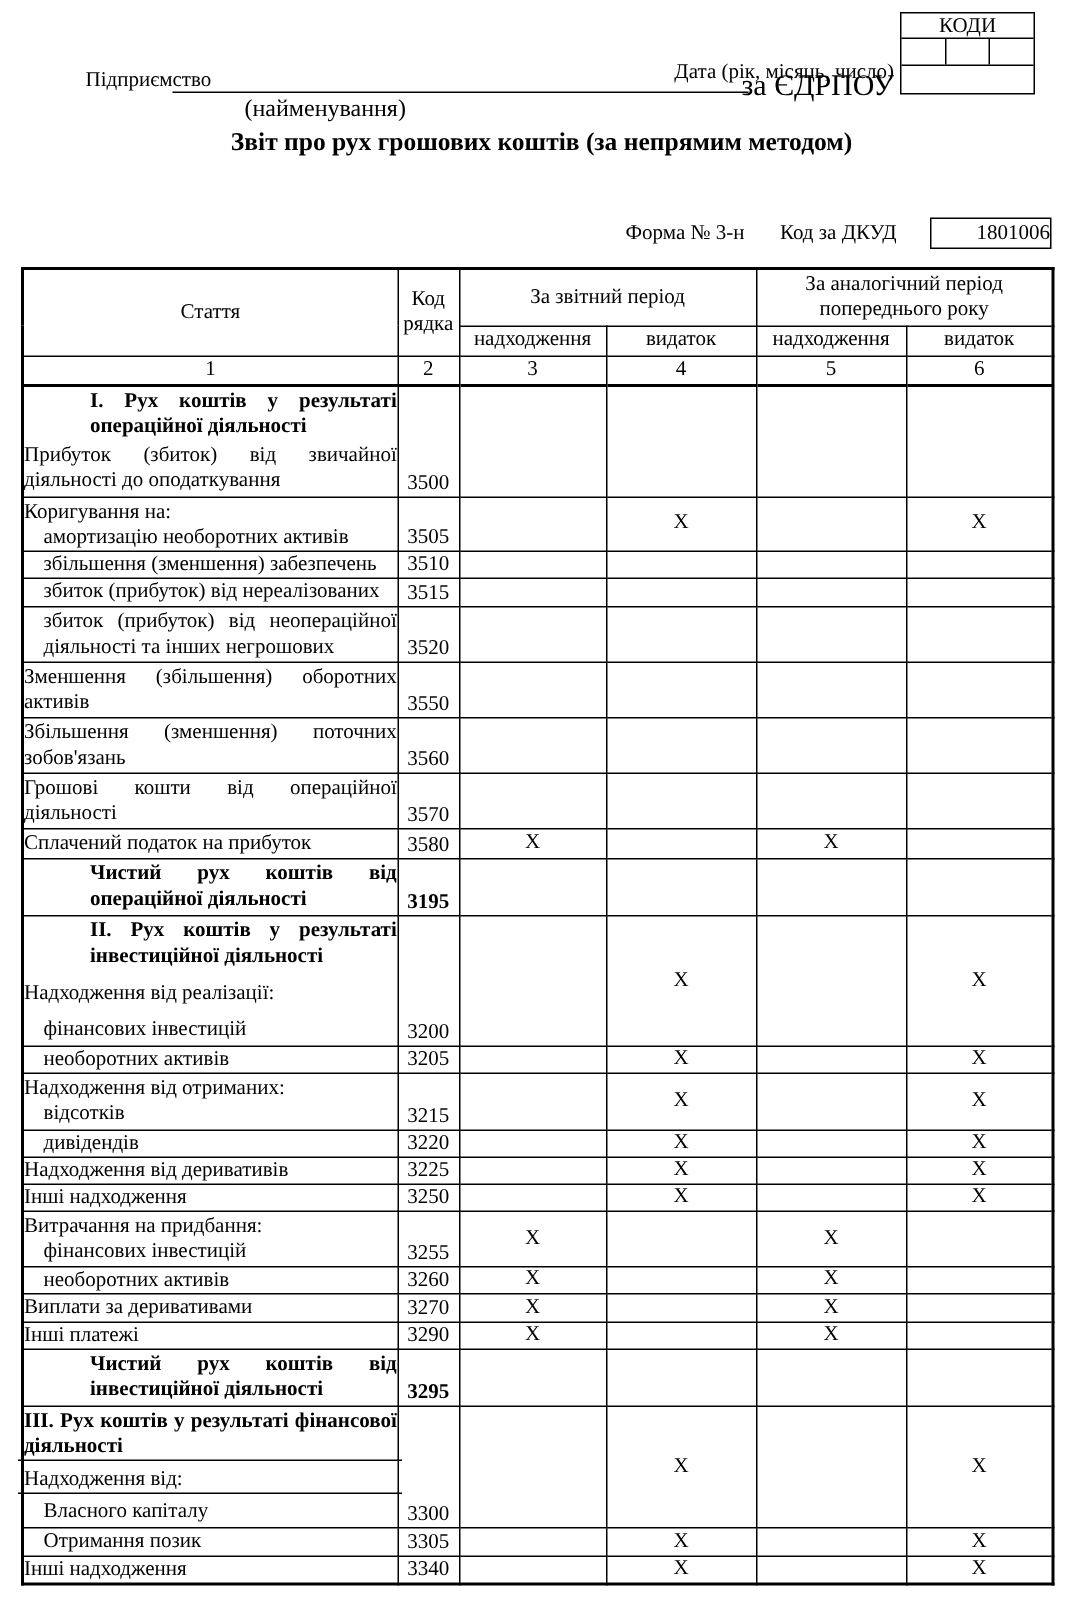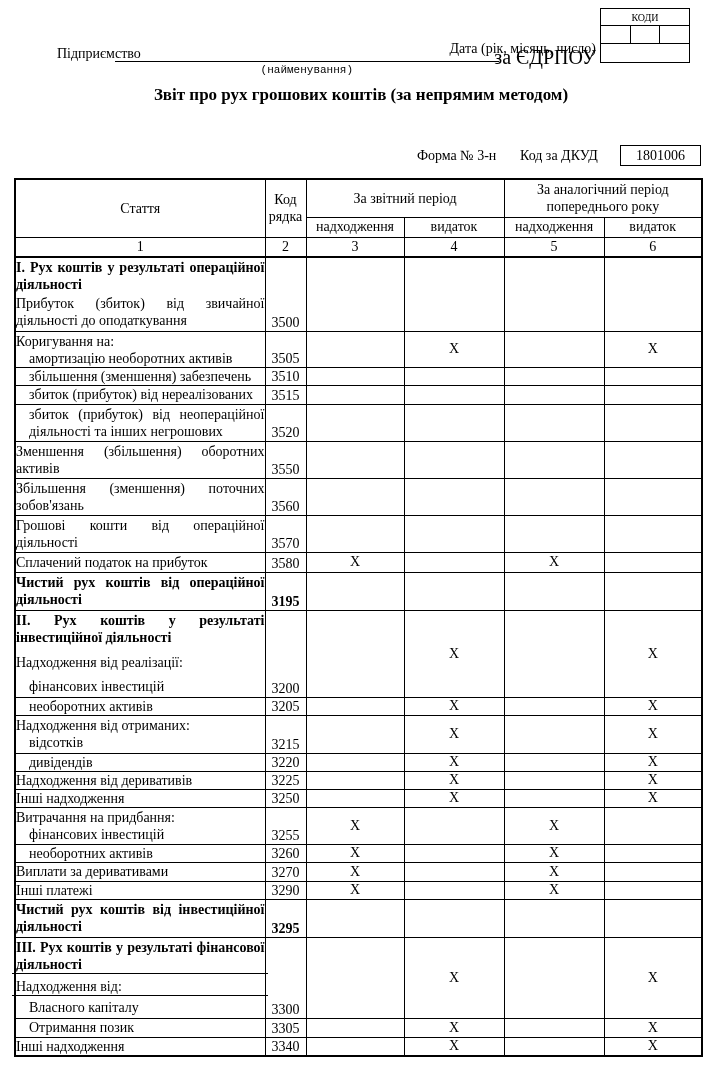--- a/index.html
+++ b/index.html
@@ -5,52 +5,52 @@
   * { margin:0; padding:0; box-sizing:border-box; }
   html,body { background:#fff; }
   .page {
     position:relative; width:722px; height:1066px; background:#fff; color:#000;
     font-family:"Liberation Serif","DejaVu Serif",serif; overflow:hidden;
   }
   .abs { position:absolute; }
 
   
   .codes-box { left:600px; top:8px; width:90px; border:1px solid #000; }
-  .codes-title { height:17px; line-height:17px; text-align:center; font-size:10px; border-bottom:1px solid #000; }
+  .codes-title { height:17px; line-height:17px; text-align:center; font-size:14px; border-bottom:1px solid #000; }
   .codes-date-row { display:flex; height:18px; border-bottom:1px solid #000; }
   .codes-cell { flex:1; border-right:1px solid #000; }
   .codes-cell:last-child { border-right:none; }
   .codes-edrpou { height:18px; }
 
   .date-label  { top:41px; right:126px; font-size:14px; }
   .company-label { left:25px; top:46px; font-size:14px;margin-left:32px; }
   .company-underline { left:115px; top:47px; width:384px; height:15px; border-bottom:1px solid #000; }
   .edrpou-label { top:46px; right:126px; font-size:20px; }
-  .company-hint { left:163px; top:64px; width:190px; text-align:right; font-size:11px;font-family:Liberation Mono, monospace; }
+  .company-hint { left:163px; top:64px; width:190px; text-align:left; font-size:16px; }
 
   .doc-title  { left:0; top:85px; width:100%; text-align:center; font-weight:bold; font-size:17px; }
   .doc-period { left:0; top:110px; width:100%; text-align:center; font-weight:bold; font-size:16px; }
 
   .form-number { left:417px; top:148px; font-size:14px; }
   .dkud-label  { left:520px; top:148px; font-size:14px; }
   .dkud-box    { left:620px; top:145px; width:81px; height:21px; border:1px solid #000;
-                 text-align:center; font-size:14px; line-height:19px; }
+                 text-align:right; font-size:14px; line-height:19px; }
 
   
   table.report { position:absolute; left:14px; top:178px; width:687px;
                  border-collapse:collapse; table-layout:fixed; border:2px solid #000; }
   table.report th, table.report td { border:1px solid #000; font-weight:normal; padding:0; }
   th.hdr { font-size:14px; text-align:center; vertical-align:middle; line-height:1.25; padding:1px 2px; }
   th.code-h { overflow-wrap:anywhere; word-break:break-word; }
   tr.nums td { height:20px; text-align:center; vertical-align:middle; font-size:14px; border-bottom:2px solid #000; }
 
   td.label { font-size:14px; vertical-align:middle; padding:1px 3px 1px 4px; }
   .label-wrap { display:flex; flex-direction:column; justify-content:space-between; }
   .line { text-align:justify; line-height:17px; }
-  .line.bold { font-weight:bold; }
+  .line.bold { font-weight:bold;padding-left:44px; }
   .line.indent { padding-left:13px; }
   .line.divided { border-bottom:1px solid #000; margin-left:-4px; margin-right:-3px;
                   padding-left:4px; padding-right:3px; }
   td.code { font-size:14px; text-align:center; vertical-align:bottom; padding-bottom:2px; }
   td.code.bold { font-weight:bold; }
   td.data { font-size:14px; text-align:center; vertical-align:middle; }
 </style>
 </head>
 <body>
 

